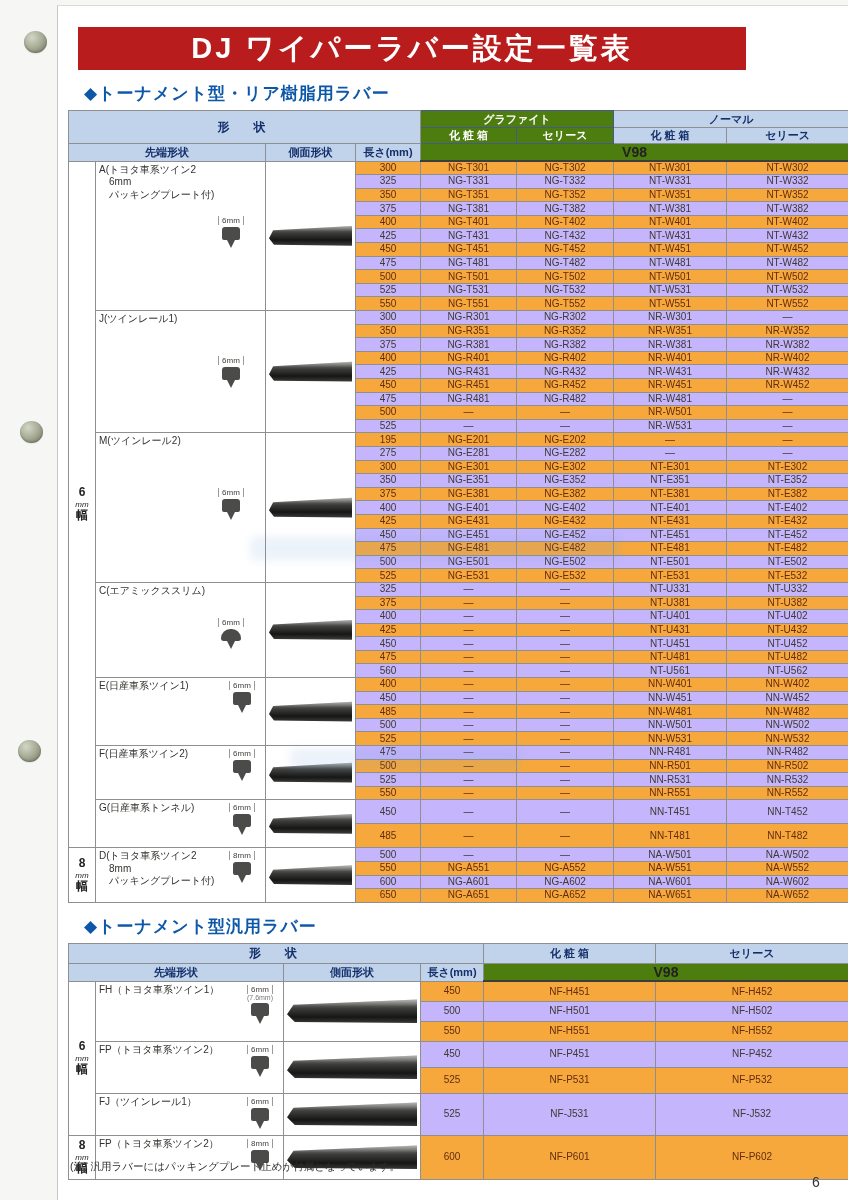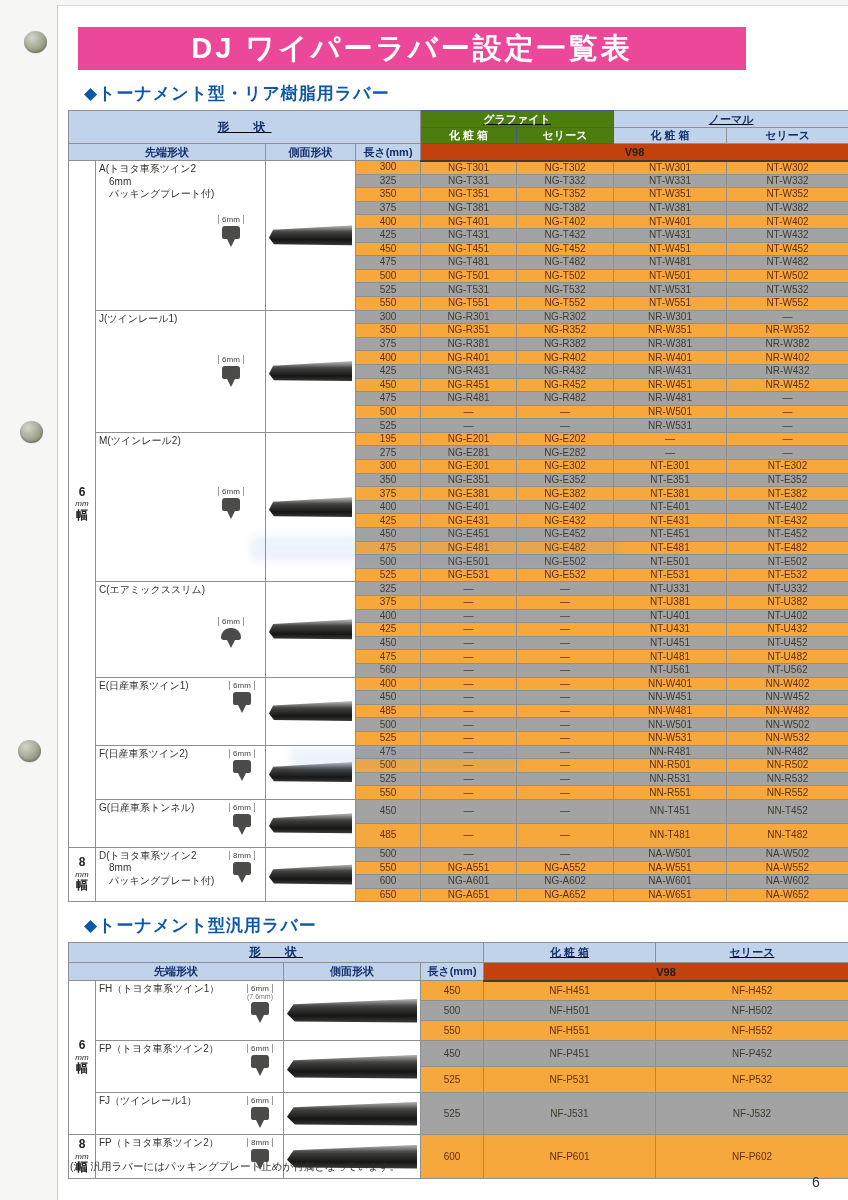--- a/index.html
+++ b/index.html
@@ -19,48 +19,48 @@
     box-shadow:inset 0 -1px 2px rgba(0,0,0,.25), 0 1px 1px rgba(0,0,0,.08);
   }
   .hole1{left:24px;top:31px;}
   .hole2{left:20px;top:421px;}
   .hole3{left:18px;top:740px;}
 
   .content{position:absolute;left:68px;top:0;width:780px;}
 
   .titlebar{
     margin:27px 0 0 10px;width:668px;height:43px;
-    background:#ec4899;color:#fff;
+    background:#b91c1c;color:#fff;
     display:flex;align-items:center;justify-content:center;
     font-size:29px;font-weight:bold;letter-spacing:3px;
   }
   .secheading{
     font-size:17px;font-weight:bold;color:#0d57a9;
     margin:12px 0 5px 16px;letter-spacing:1px;
   }
 
   table{border-collapse:collapse;table-layout:fixed;width:780px;border:1px solid #4d4d4d;}
   th,td{border:1px solid #8f8f8f;padding:0;overflow:hidden;}
   th{font-weight:bold;}
   .navy{background:#4d7c0f;color:#ffffff;border-color:#46598c;font-size:11px;}
   .ltblue{background:#c1d3eb;color:#14306b;font-size:11px;}
   .shape-h{font-size:12px;letter-spacing:6px;}
-  .v98cell{background:#c2410c;color:#222;font-size:11px;text-align:center;border-bottom:2px solid #3c3c3c;}
-  thead tr.hr1{height:17px;text-decoration:underline;} thead tr.hr2{height:16px;} thead tr.hr3{height:17px;}
+  .v98cell{background:#4d7c0f;color:#222;font-size:14px;text-align:center;border-bottom:2px solid #3c3c3c;}
+  thead tr.hr1{height:17px;} thead tr.hr2{height:16px;} thead tr.hr3{height:17px;}
   #t2 thead tr.hr1{height:20px;} #t2 thead tr.hr3{height:18px;}
 
   tbody tr{height:13.6px;}
   tbody tr.h24{height:24px;}
   tbody tr.h20{height:20px;}
   tbody tr.h26{height:26px;}
   tbody tr.h42{height:42px;}
   tbody tr.h44{height:44px;}
   tbody td{font-size:10px;text-align:center;line-height:1;color:#3d382f;}
   tr.orange{background:#f6a83c;}
-  tr.cream{background:#a3a3a3;}
+  tr.cream{background:#c4b5fd;}
   tr.orange td.code, tr.orange td.len{color:#642c0e;}
   tr.cream td.code, tr.cream td.len{color:#3f3a32;}
   td.dash{color:#4a3d28;}
 
   td.wlabel{background:#fff;vertical-align:middle;text-align:center;color:#222;}
   td.wlabel span{display:block;line-height:1.15;font-size:12px;font-weight:bold;}
   td.wlabel span.small{font-size:8px;font-weight:normal;font-style:italic;}
 
   td.tipcell{
     background:#fff;vertical-align:top;text-align:left;

